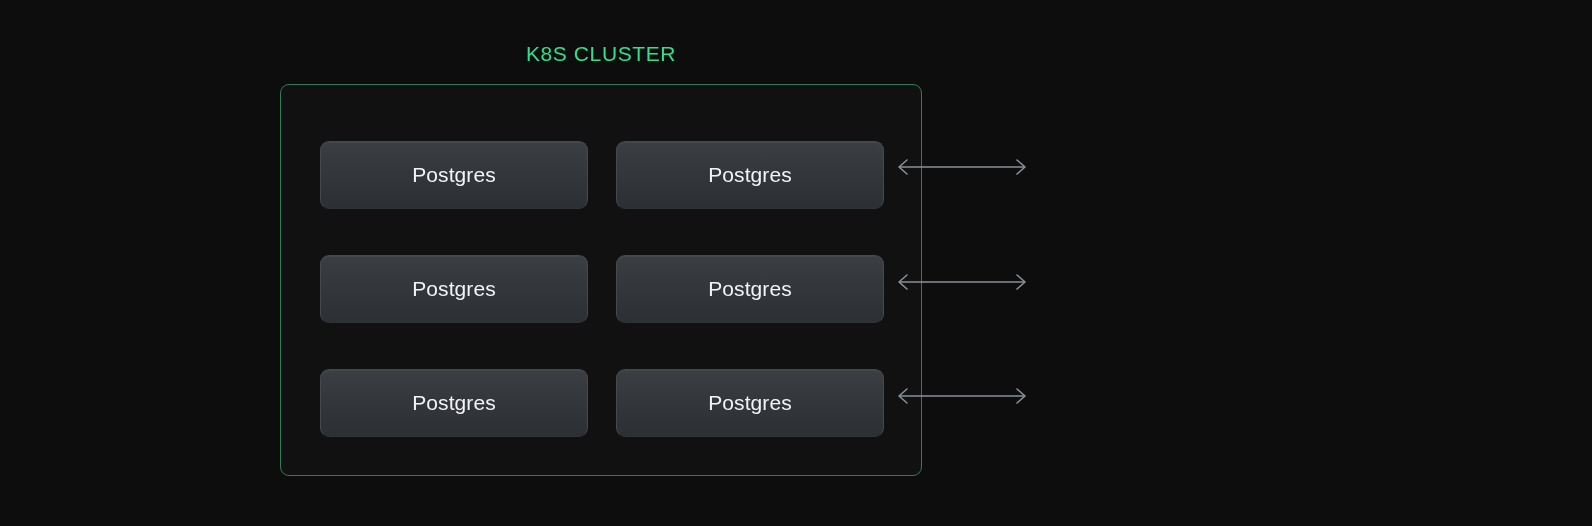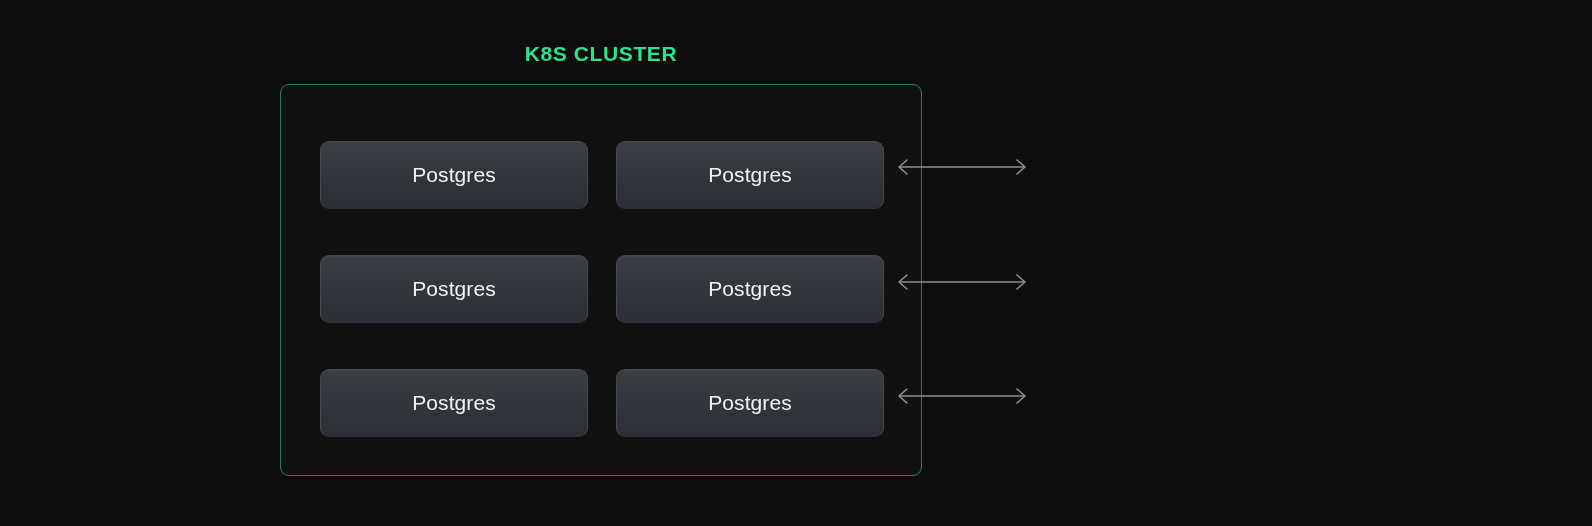--- a/index.html
+++ b/index.html
@@ -22,21 +22,21 @@
 
   
   #cluster-title {
     position: absolute;
     left: 280px;
     top: 40px;
     width: 642px;
     text-align: center;
     color: #2fe08d;
     font-size: 21px;
-    font-weight: bold;
+    font-weight: normal;
     letter-spacing: 0.6px;
     line-height: 28px;
     white-space: nowrap;
   }
 
   
   #cluster-box {
     position: absolute;
     left: 280px;
     top: 84px;

